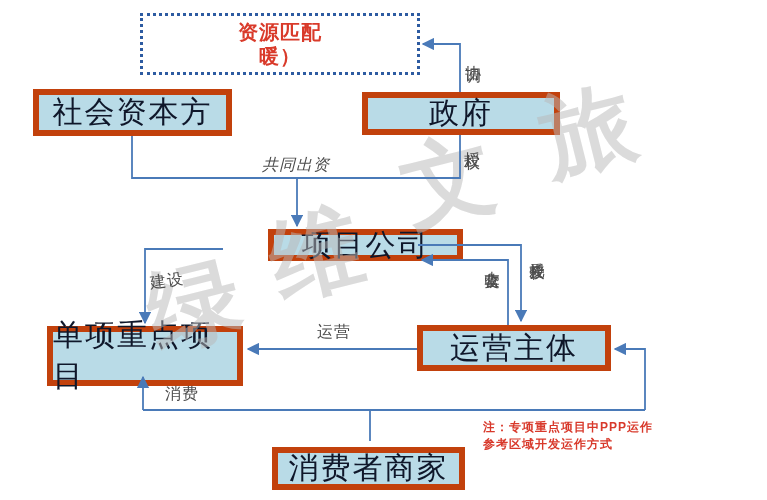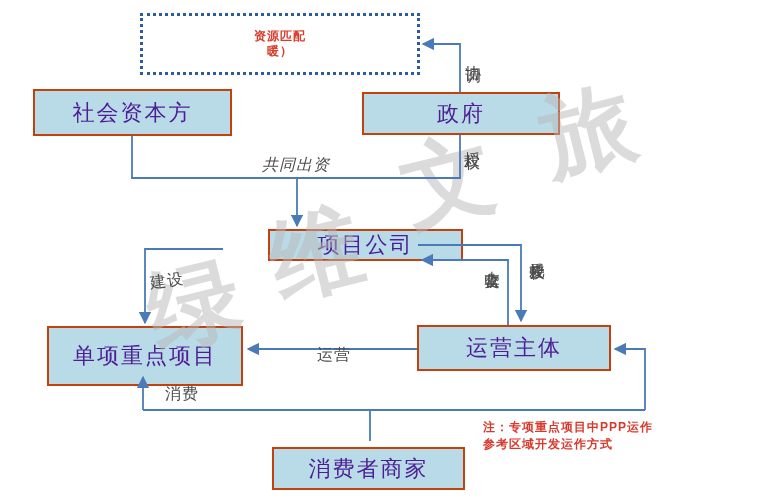--- a/index.html
+++ b/index.html
@@ -4,32 +4,32 @@
 <style>
   html,body { margin:0; padding:0; background:#ffffff; }
   .canvas {
     position:relative; width:767px; height:500px; overflow:hidden;
     background:#ffffff;
     font-family:"Liberation Sans", sans-serif;
   }
   
   .box {
     position:absolute; box-sizing:border-box;
-    background:#b9dbe7; border:2px solid #c2410c;
+    background:#b9dbe7; border:6px solid #c2410c;
     display:flex; align-items:center; justify-content:center;
-    font-size:22px; color:#4c1d95; letter-spacing:2px;
+    font-size:30px; color:#0f172a; letter-spacing:2px;
     z-index:1;
   }
   
   .dashedbox {
     position:absolute; box-sizing:border-box;
     left:140px; top:13px; width:280px; height:62px;
     border:3px dotted #2d5ba1; background:#ffffff;
     display:flex; flex-direction:column; align-items:center; justify-content:center;
-    color:#d93a2a; font-weight:bold; font-size:12px; line-height:1.22;
+    color:#d93a2a; font-weight:bold; font-size:20px; line-height:1.22;
     letter-spacing:1px; z-index:1; text-align:center;
   }
   
   .wm {
     position:absolute; z-index:2; pointer-events:none;
     font-family:"DejaVu Serif", serif; font-weight:bold;
     font-size:92px; color:#b9b9b9; opacity:0.5;
     transform:rotate(-14deg); line-height:1;
   }
   
@@ -103,21 +103,21 @@
   <div class="elabel vlabel" style="left:461px; top:139px;">授权</div>
 
   <div class="elabel" style="left:262px; top:155px;font-style:italic;">共同出资</div>
 
   <div class="elabel tilt" style="left:150px; top:271px;">建设</div>
 
   <div class="elabel vlabel small" style="left:527px; top:250px;">委托授权</div>
 
   <div class="elabel vlabel small" style="left:482px; top:259px;">上交营收</div>
 
-  <div class="elabel" style="left:317px; top:345px;">运营</div>
+  <div class="elabel" style="left:317px; top:322px;">运营</div>
 
   <div class="elabel" style="left:165px; top:384px;">消费</div>
 
 
   <div class="note">
     <div>注：专项重点项目中PPP运作</div>
     <div>参考区域开发运作方式</div>
   </div>
 
 </div>

